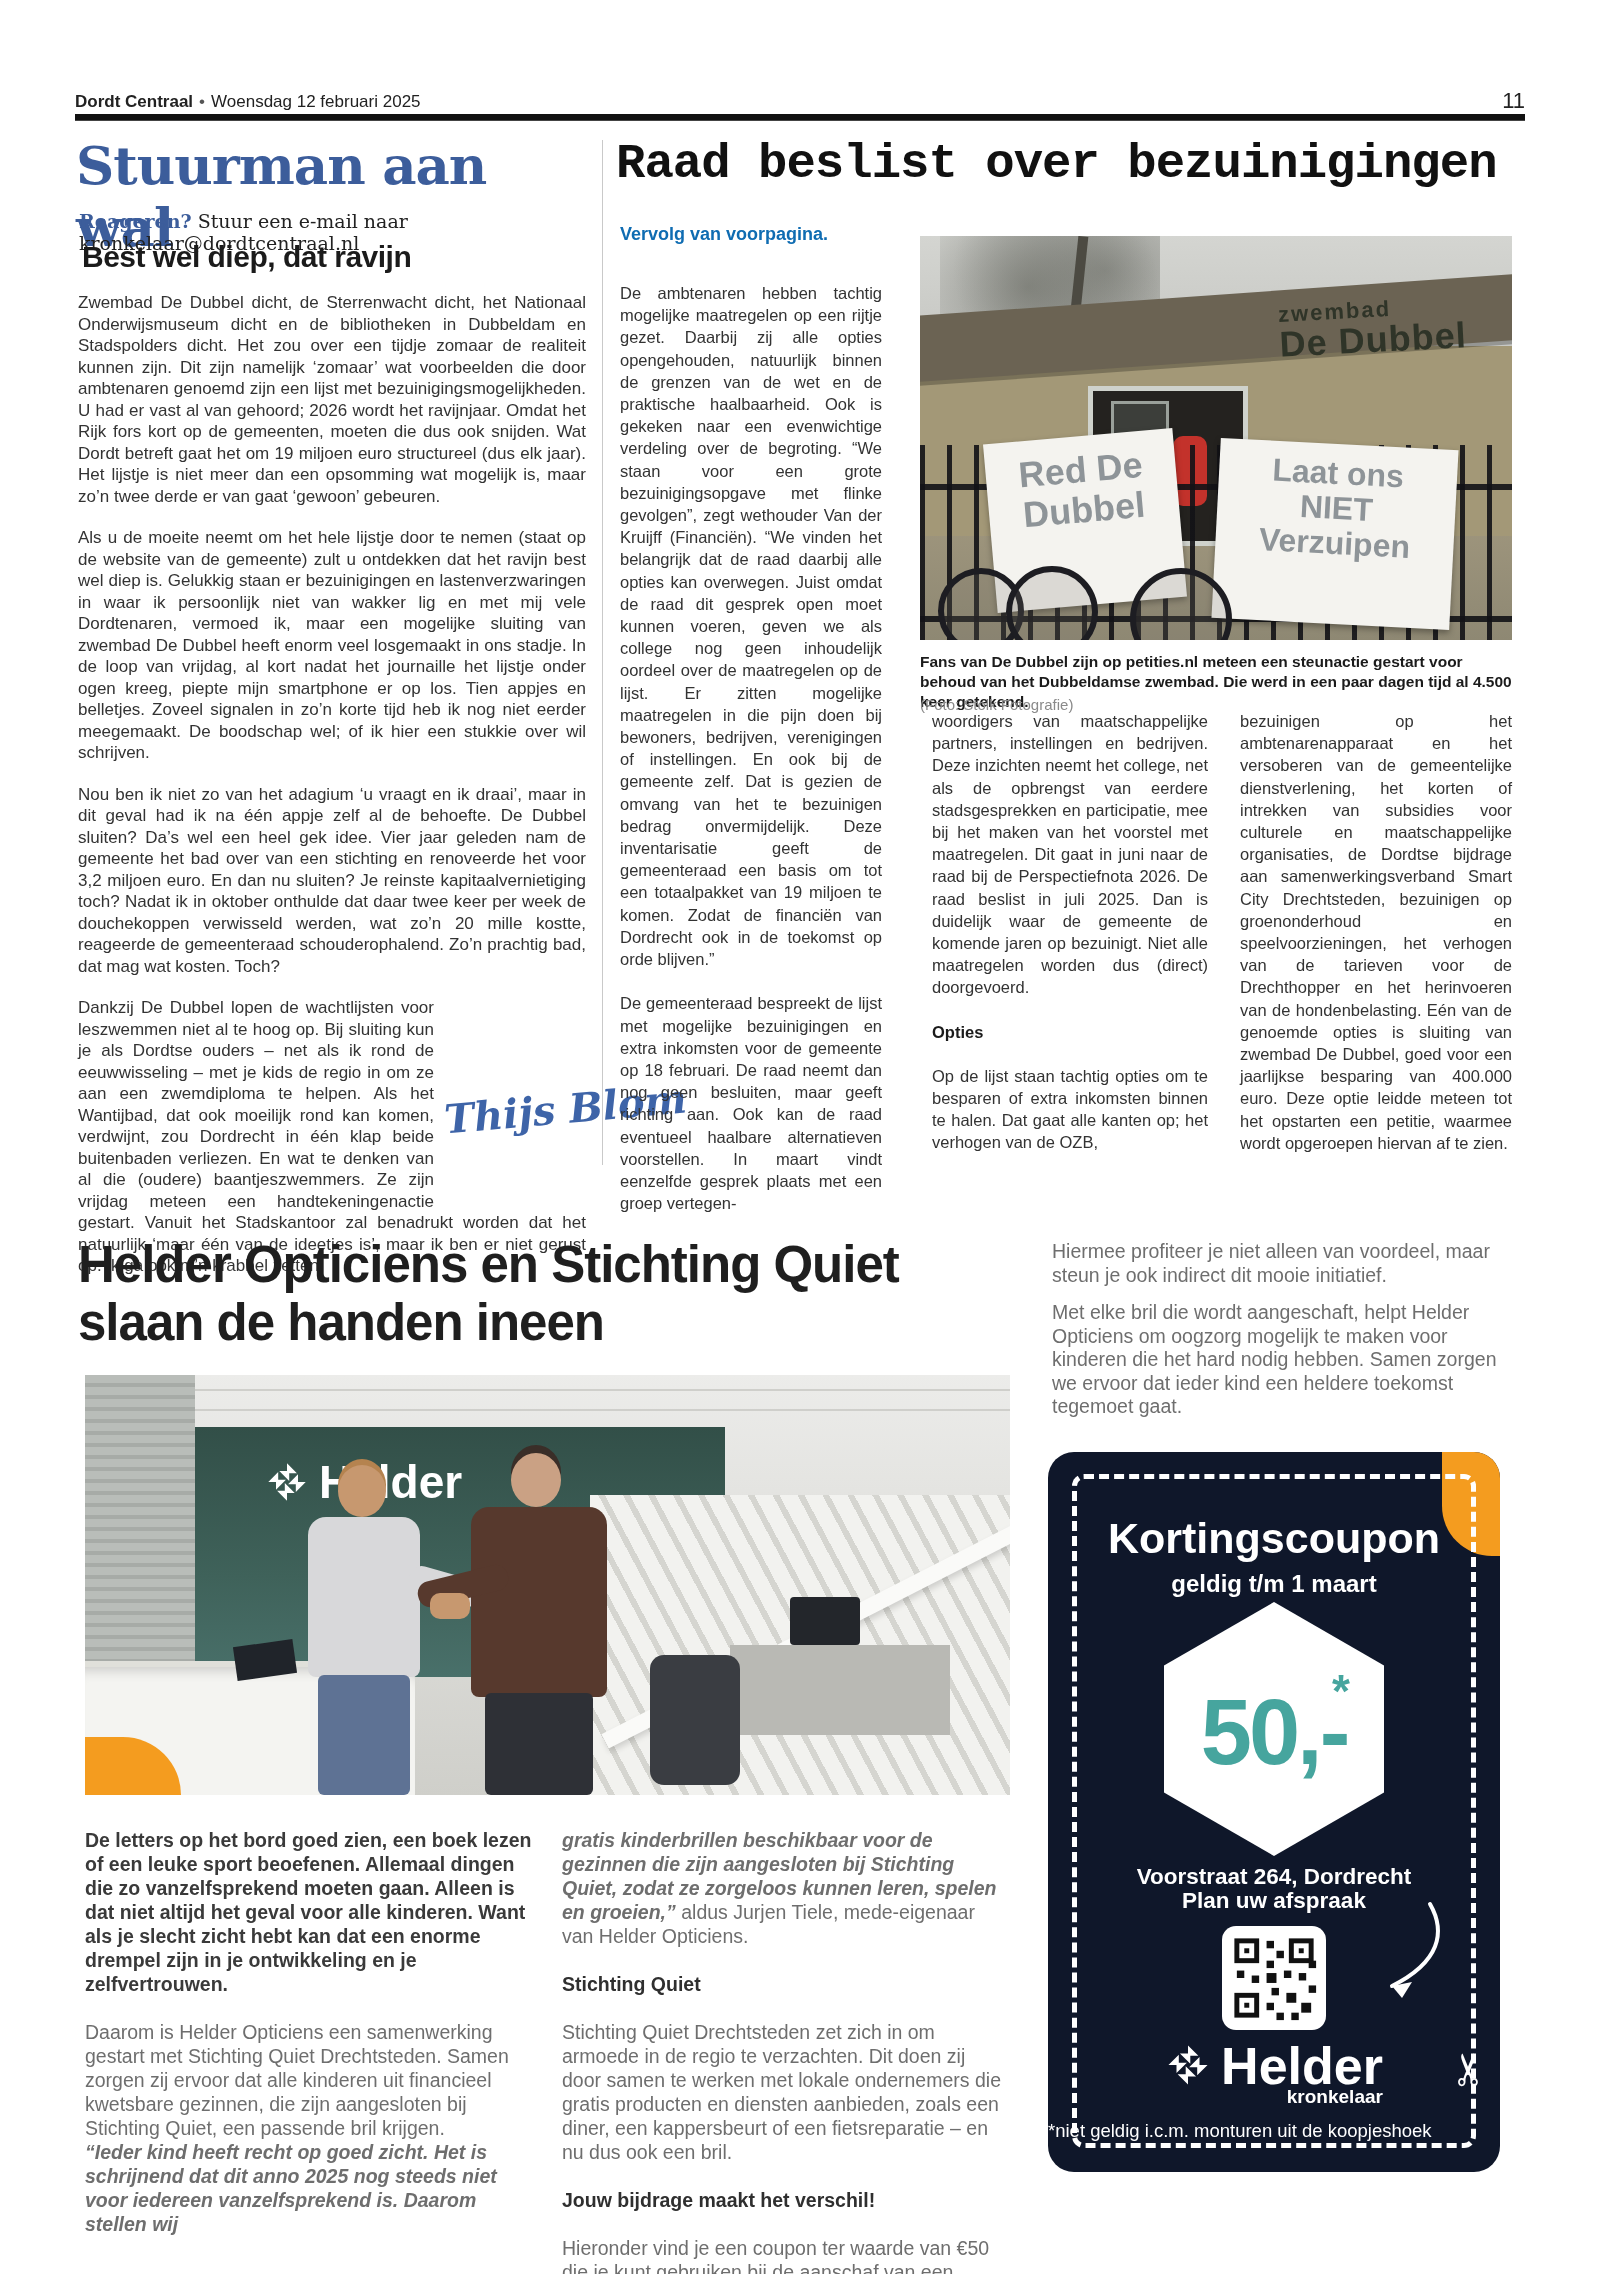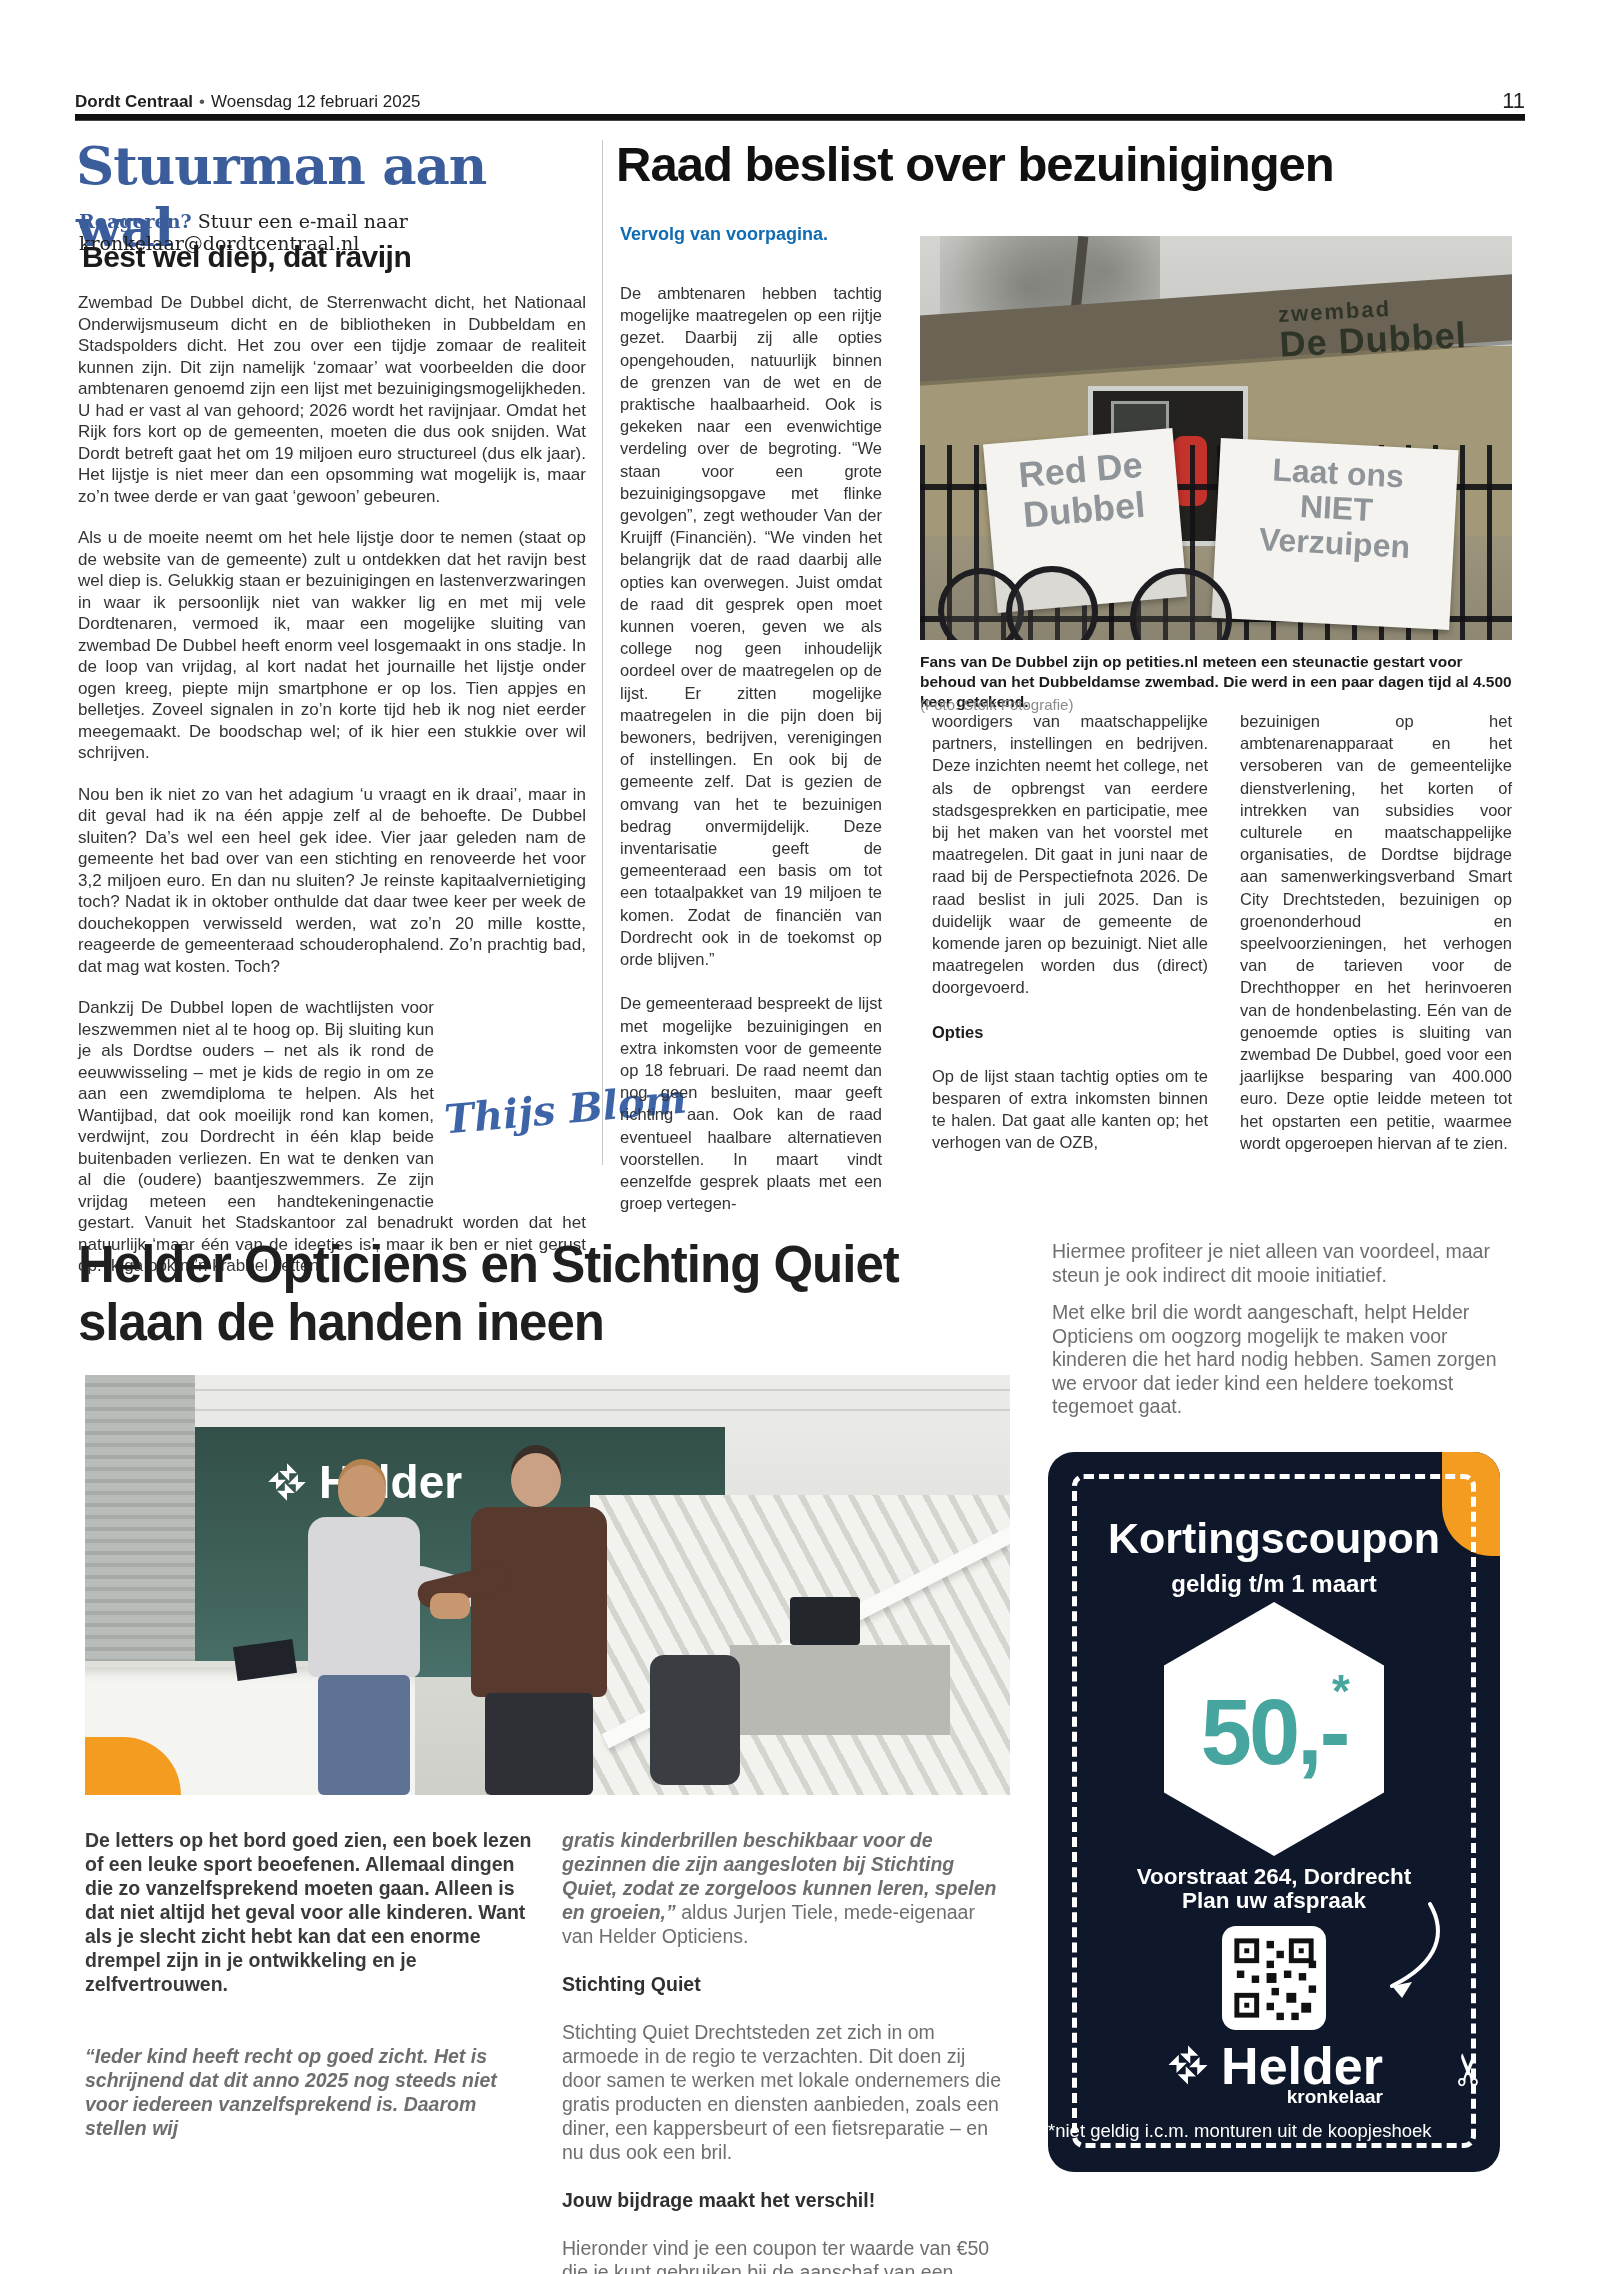--- a/index.html
+++ b/index.html
@@ -28,21 +28,21 @@
            line-height:21.5px;text-align:justify;color:#333;}
   .st-body p{margin:0 0 20px 0;}
   .sig-space{float:right;width:152px;height:68px;margin-top:140px;}
   .signature{position:absolute;left:366px;top:806px;font-family:"DejaVu Serif", serif;
              font-style:italic;font-weight:bold;font-size:40px;color:#3e64a8;
              transform:rotate(-5deg);white-space:nowrap;}
   .vdivider{position:absolute;left:602px;top:140px;width:1px;height:1025px;background:#c9c9c9;}
 
   
   .raad-headline{position:absolute;left:616px;top:136px;width:920px;
-                 font-family:Liberation Sans, sans-serif;font-weight:bold;font-size:49px;
+                 font-family:Liberation Mono, monospace;font-weight:bold;font-size:49px;
                  letter-spacing:-1px;color:#111;}
   .raad-kicker{position:absolute;left:620px;top:224px;font-size:18px;font-weight:bold;color:#0f6cb2;}
   .raad-col{font-size:16.5px;line-height:22.2px;text-align:justify;color:#333;}
   .raad-col p{margin:0 0 22px 0;}
   .raad-col1{position:absolute;left:620px;top:282px;width:262px;}
   .raad-col2{position:absolute;left:932px;top:710px;width:276px;}
   .raad-col3{position:absolute;left:1240px;top:710px;width:272px;}
   .raad-sub{font-weight:bold;color:#1b1b1b;margin:0 0 2px 0;text-align:left;}
 
   
@@ -268,21 +268,21 @@
       <div class="torso" style="left:16px;top:54px;width:136px;height:190px;background:#57392d;"></div>
       <div class="torso" style="left:30px;top:240px;width:108px;height:102px;background:#2e3036;border-radius:6px;"></div>
       <div style="position:absolute;left:-38px;top:120px;width:92px;height:26px;background:#57392d;border-radius:12px;transform:rotate(-14deg);"></div>
     </div>
     <div style="position:absolute;left:345px;top:218px;width:40px;height:26px;background:#c7986f;border-radius:10px;"></div>
     <div class="p2-orange"></div>
   </div>
 
   <div class="h-cols h-colA">
     <p class="h-bold">De letters op het bord goed zien, een boek lezen of een leuke sport beoefenen. Allemaal dingen die zo vanzelfsprekend moeten gaan. Alleen is dat niet altijd het geval voor alle kinderen. Want als je slecht zicht hebt kan dat een enorme drempel zijn in je ontwikkeling en je zelfvertrouwen.</p>
-    <p><br>
+    <p><span>Daarom is Helder Opticiens een samenwerking gestart met Stichting Quiet Drechtsteden. Samen zorgen zij ervoor dat alle kinderen uit financieel kwetsbare gezinnen, die zijn aangesloten bij Stichting Quiet, een passende bril krijgen.</span><br>
       <span class="h-ital">“Ieder kind heeft recht op goed zicht. Het is schrijnend dat dit anno 2025 nog steeds niet voor iedereen vanzelfsprekend is. Daarom stellen wij</span></p>
   </div>
   <div class="h-cols h-colB">
     <p><span class="h-ital">gratis kinderbrillen beschikbaar voor de gezinnen die zijn aangesloten bij Stichting Quiet, zodat ze zorgeloos kunnen leren, spelen en groeien,”</span><span> aldus Jurjen Tiele, mede-eigenaar van Helder Opticiens.</span></p>
     <p class="h-sub">Stichting Quiet</p>
     <p>Stichting Quiet Drechtsteden zet zich in om armoede in de regio te verzachten. Dit doen zij door samen te werken met lokale ondernemers die gratis producten en diensten aanbieden, zoals een diner, een kappersbeurt of een fietsreparatie – en nu dus ook een bril.</p>
     <p class="h-sub">Jouw bijdrage maakt het verschil!</p>
     <p>Hieronder vind je een coupon ter waarde van €50 die je kunt gebruiken bij de aanschaf van een nieuwe bril.</p>
   </div>
 

